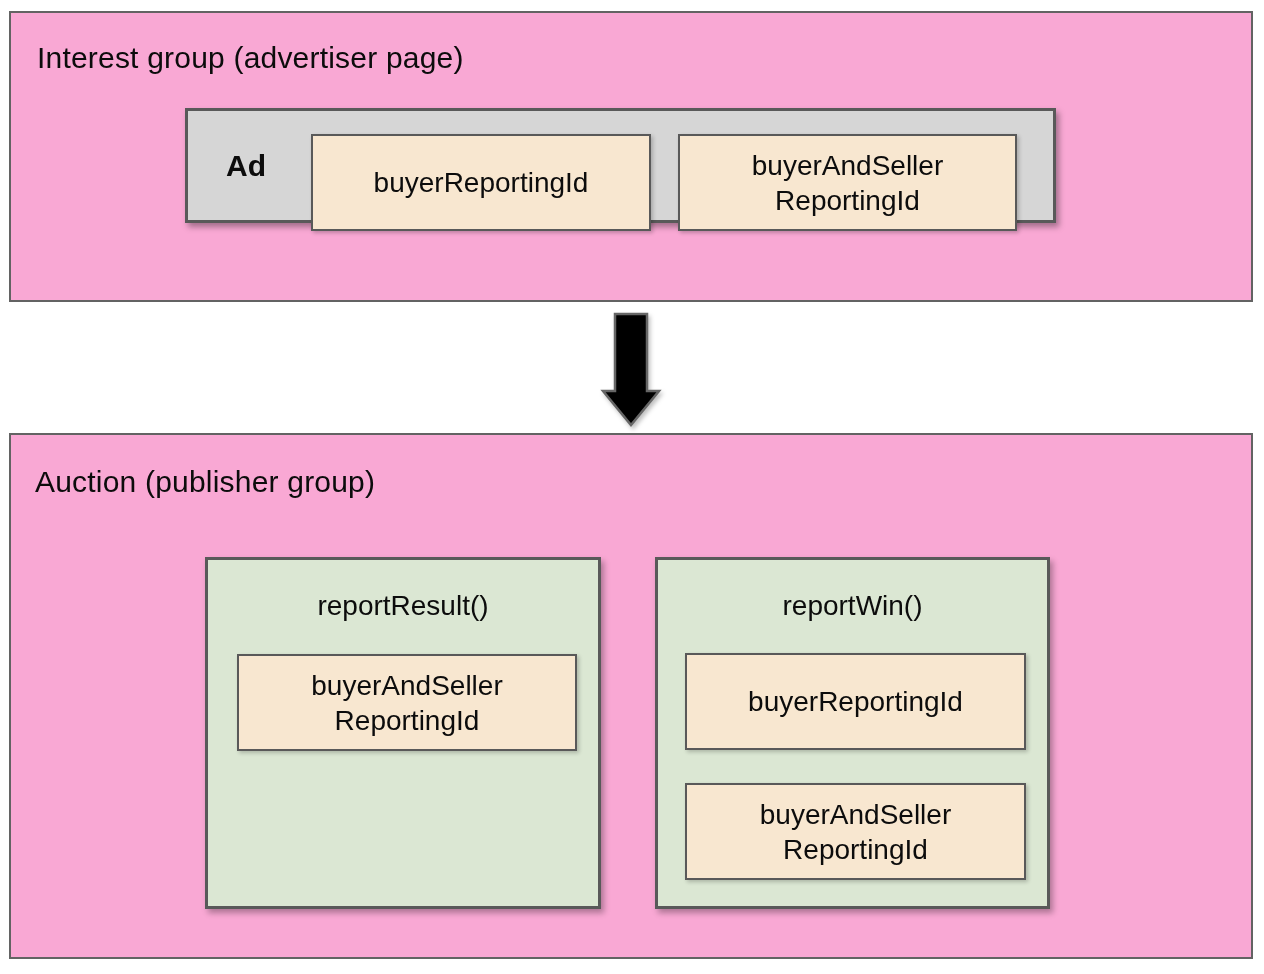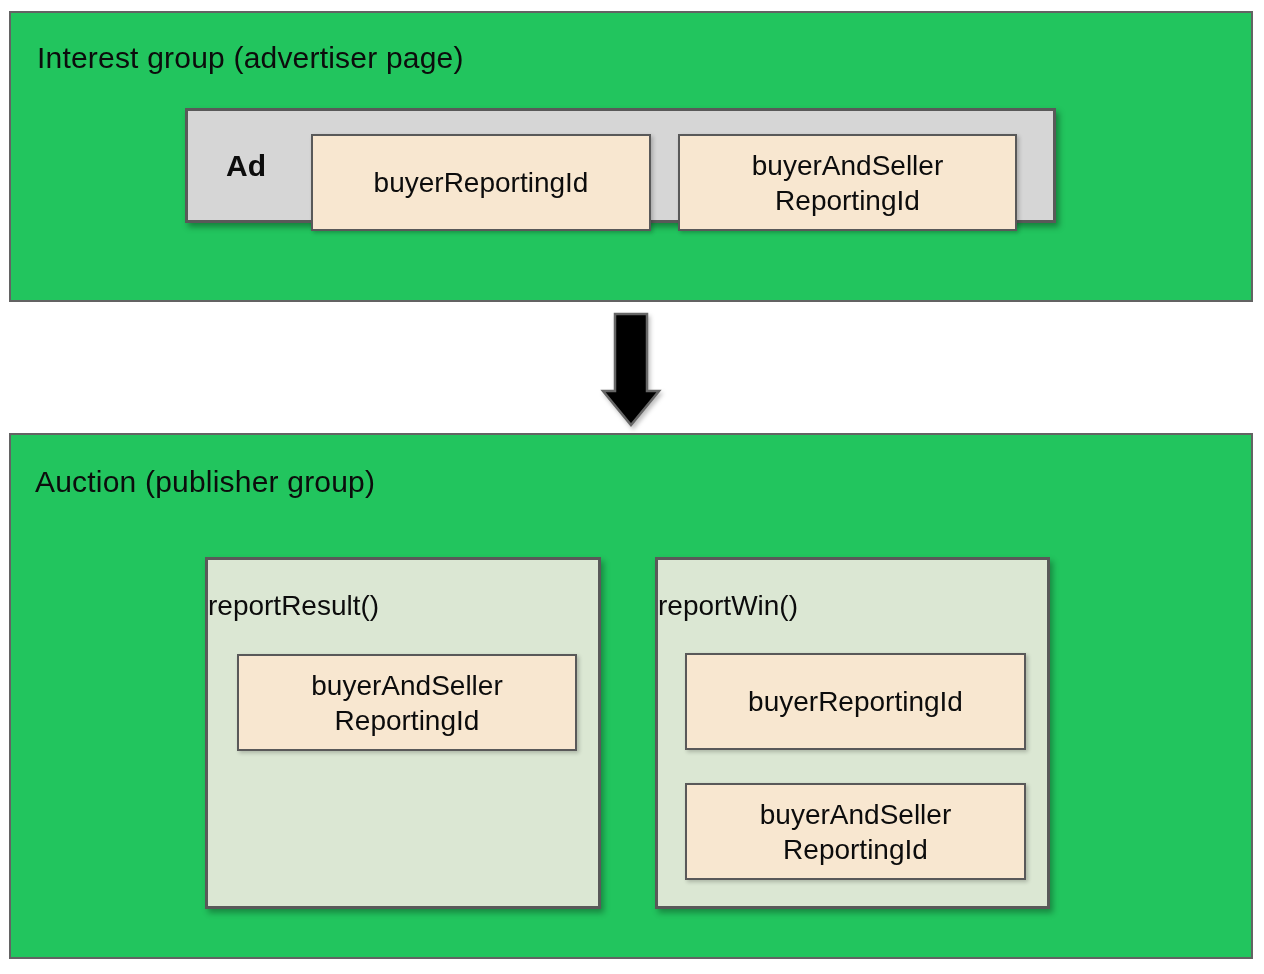--- a/index.html
+++ b/index.html
@@ -9,21 +9,21 @@
     font-family: "Liberation Sans", sans-serif;
     color: #0c0c0c;
     position: relative;
     overflow: hidden;
   }
 
   .outer-box {
     position: absolute;
     box-sizing: border-box;
     border: 2px solid var(--border_outer, #636363);
-    background: #22c55e;
+    background: #f9a8d4;
   }
   #interest-group-box { left: 9px; top: 11px; width: 1244px; height: 291px; }
   #auction-box        { left: 9px; top: 433px; width: 1244px; height: 526px; }
 
   .section-title {
     position: absolute;
     left: 26px; top: 28px;
     font-size: 30px;
     letter-spacing: 0.2px;
     white-space: nowrap;
@@ -72,20 +72,21 @@
     background: var(--green, #dbe7d3);
     border: 3px solid var(--border_dark, #595959);
     box-shadow: 3px 4px 6px rgba(0,0,0,0.3);
   }
   #report-result-box { left: 194px; }
   #report-win-box    { left: 644px; width: 395px; padding-left: 39px; }
 
   .fn-title {
     position: absolute;
     left: 0; right: 0; top: 30px;
+    text-align: center;
     font-size: 28px;
   }
   #report-result-chip-1 { left: 29px; top: 94px; width: 340px; height: 97px; }
   #report-win-chip-1    { left: 27px; top: 93px; width: 341px; height: 97px; }
   #report-win-chip-2    { left: 27px; top: 223px; width: 341px; height: 97px; }
 
   #flow-arrow {
     position: absolute;
     left: 590px; top: 310px;
     filter: drop-shadow(2px 3px 2px rgba(0,0,0,0.25));

